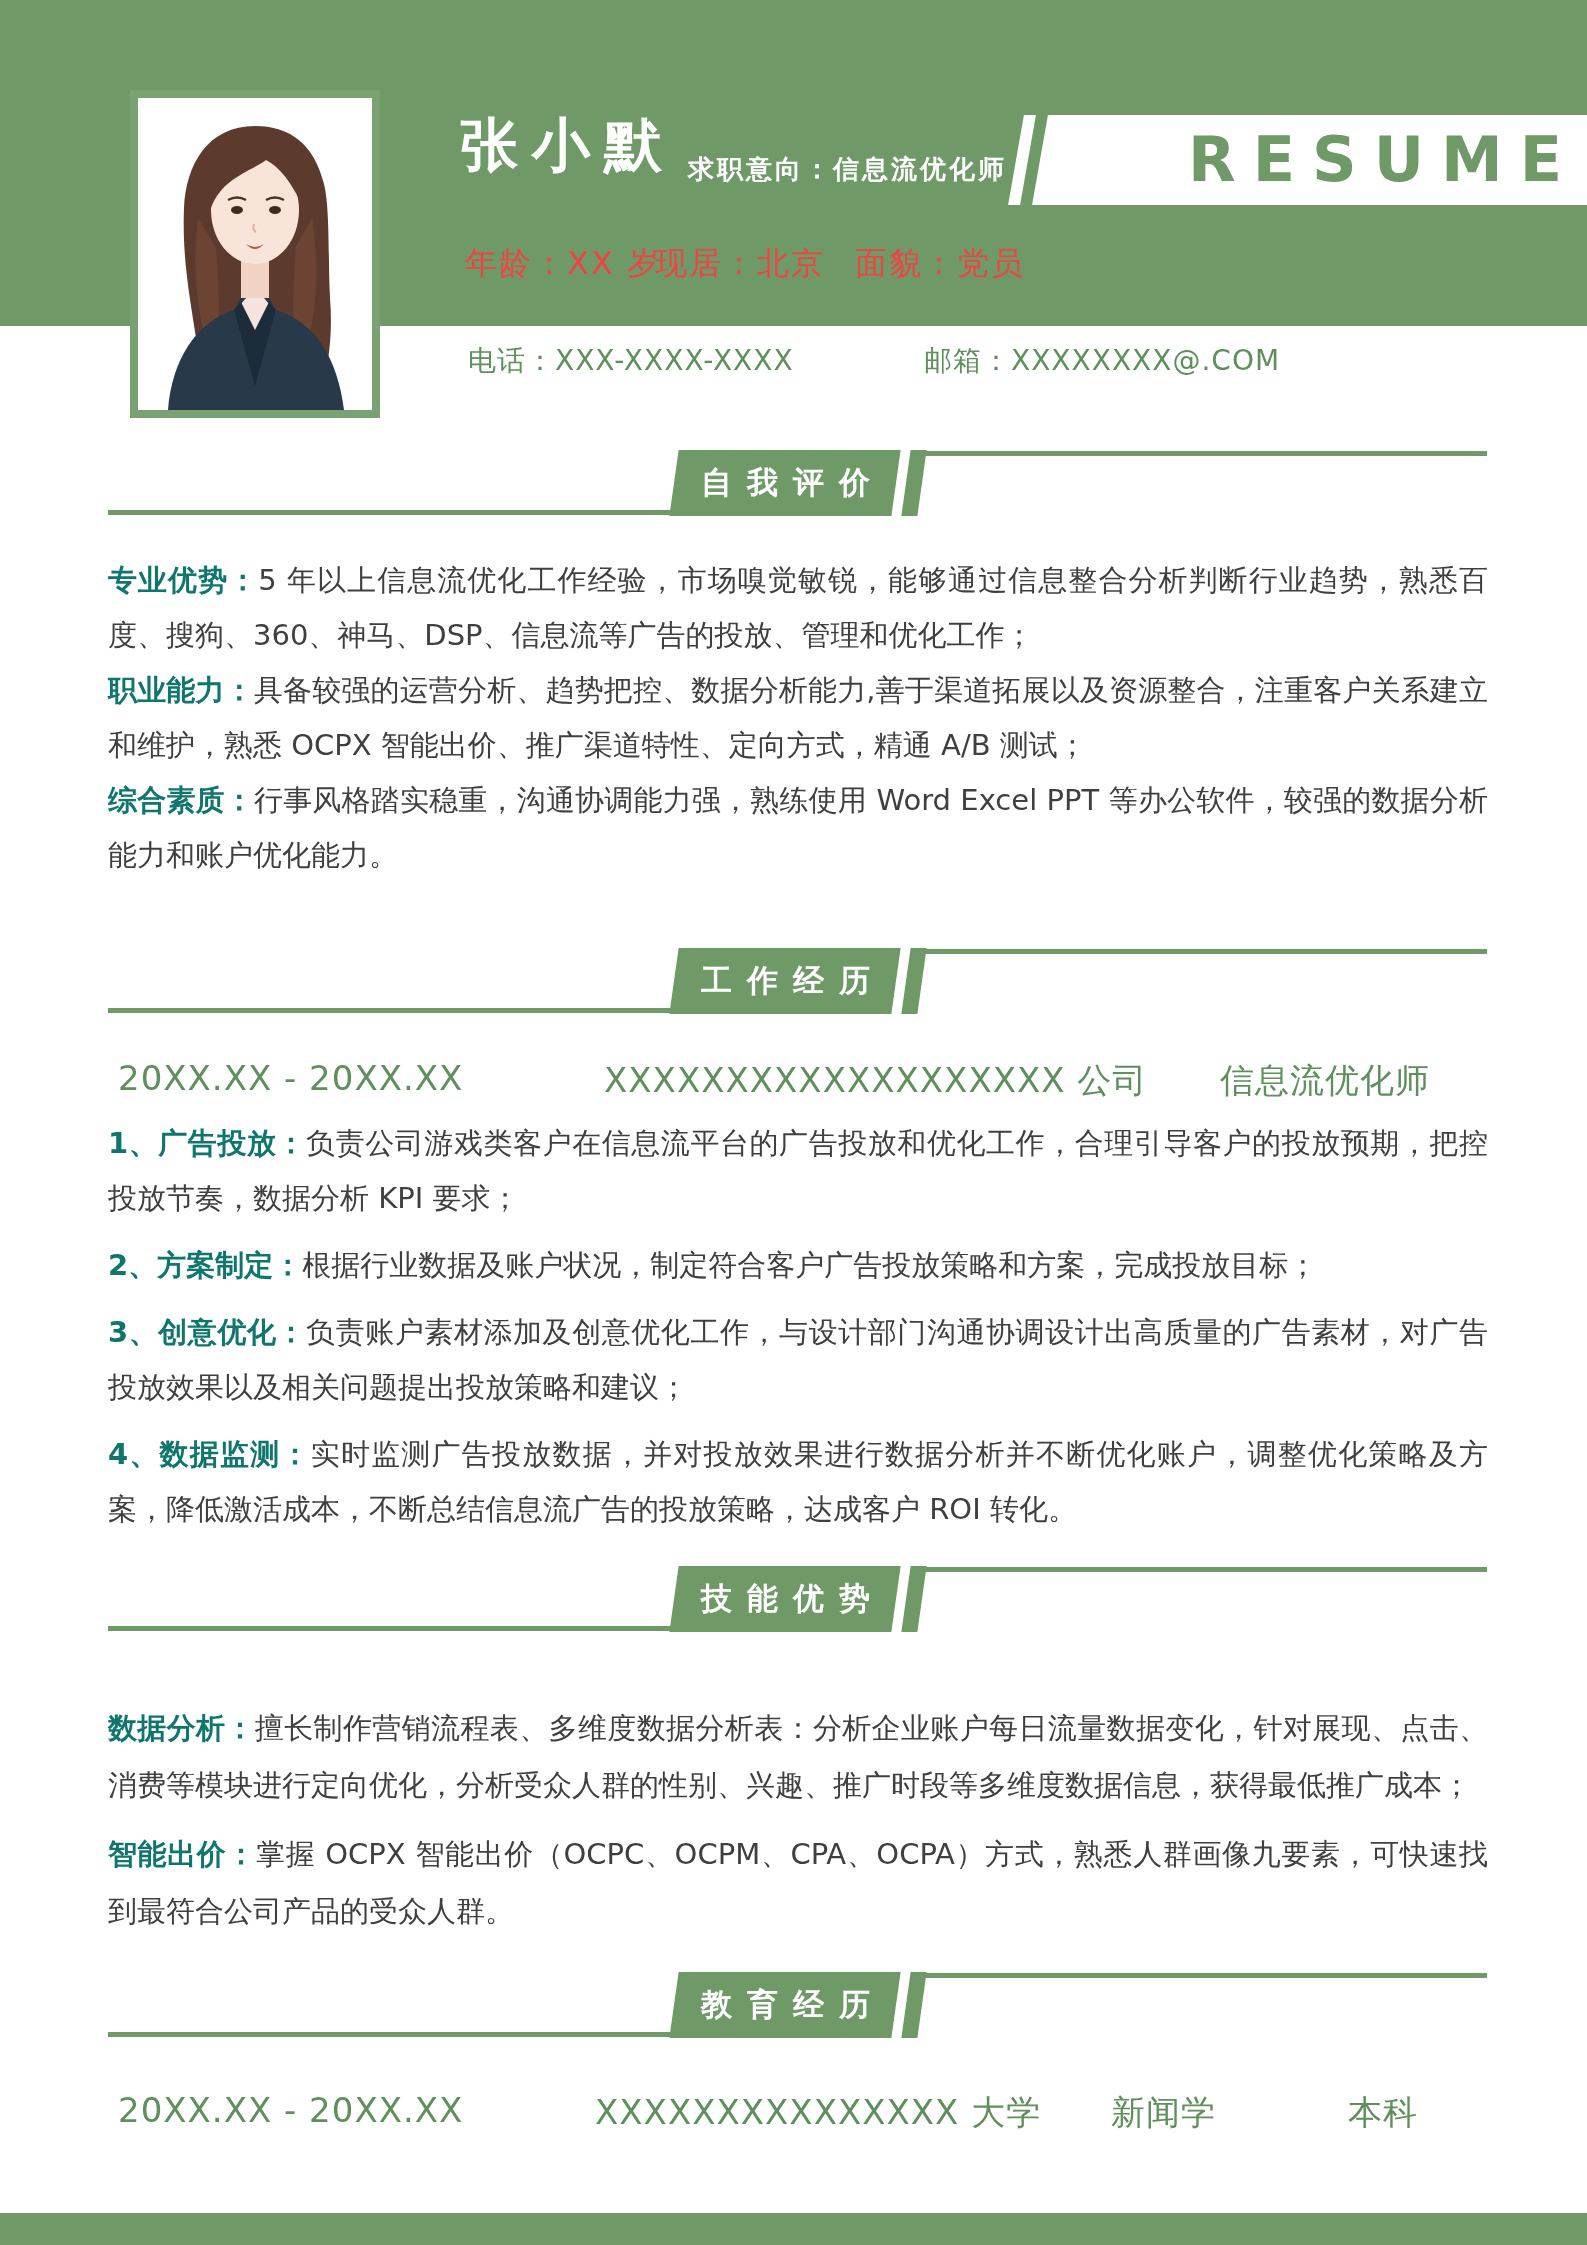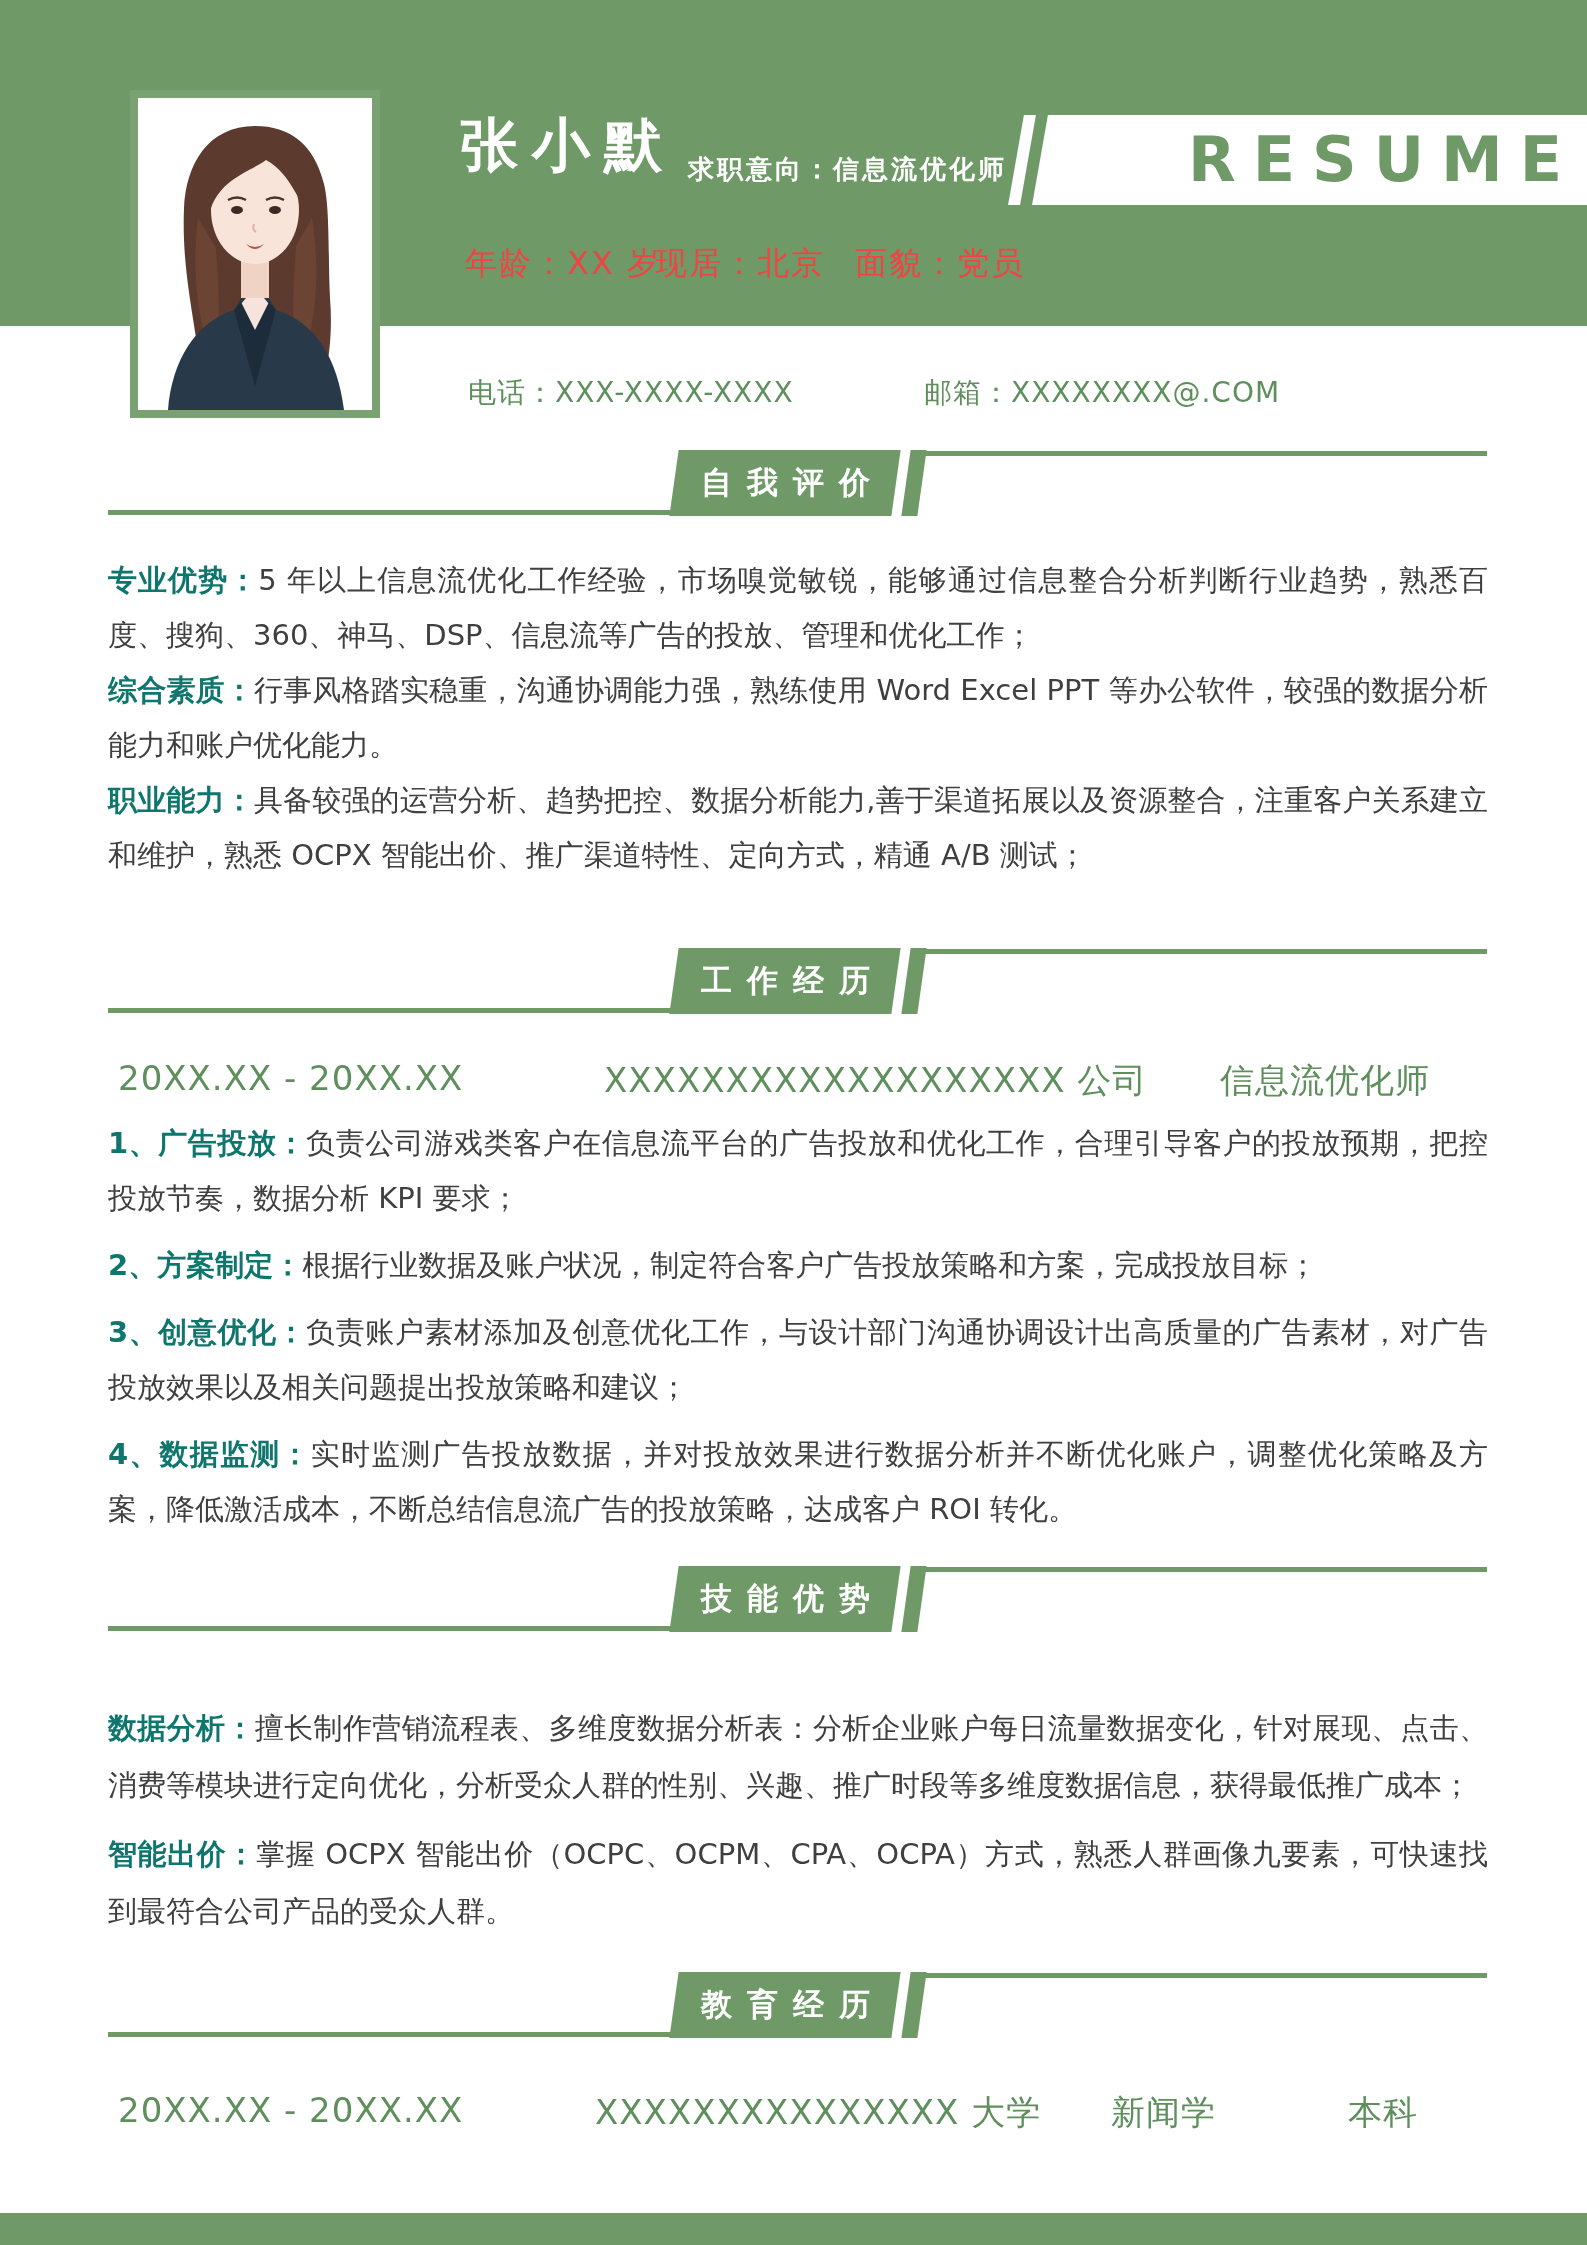--- a/index.html
+++ b/index.html
@@ -37,21 +37,21 @@
   .resume-band{
     position:absolute;left:1040px;top:115px;width:580px;height:90px;background:#ffffff;
     transform:skewX(-10deg);z-index:2;
   }
   .resume-band .unskew{
     transform:skewX(10deg);height:90px;line-height:90px;padding-left:148px;
     font-size:62px;font-weight:700;color:#6F9A68;letter-spacing:17px;white-space:nowrap;
   }
 
   
-  .contact-row span{position:absolute;top:342px;font-size:28px;color:#5E8F5C;letter-spacing:1px;margin-top:32px;}
+  .contact-row span{position:absolute;top:342px;font-size:28px;color:#5E8F5C;letter-spacing:1px;}
   .contact-phone{left:468px;} .contact-mail{left:924px;}
 
   
   .sec{position:absolute;left:108px;right:100px;height:66px;display:flex;align-items:stretch;}
   .sec-self{top:450px;} .sec-work{top:948px;} .sec-skill{top:1566px;} .sec-edu{top:1972px;}
   .sec .ln-l{flex:1;align-self:flex-end;height:5px;margin-bottom:1px;background:#6F9A68;}
   .sec .ribbon{
     width:222px;background:#6F9A68;transform:skewX(-8deg);
     display:flex;align-items:center;justify-content:center;
   }
@@ -141,22 +141,22 @@
     <div class="ln-l"></div>
     <div class="ribbon">
       <span class="t">自我评价</span>
     </div>
     <div class="gap"></div>
     <div class="sliver"></div>
     <div class="ln-r"></div>
   </div>
   <div class="txt self-body">
     <p><b>专业优势：</b><span>5 年以上信息流优化工作经验，市场嗅觉敏锐，能够通过信息整合分析判断行业趋势，熟悉百度、搜狗、360、神马、DSP、信息流等广告的投放、管理和优化工作；</span></p>
+    <p><b>职业能力：</b><span>具备较强的运营分析、趋势把控、数据分析能力,善于渠道拓展以及资源整合，注重客户关系建立和维护，熟悉 OCPX 智能出价、推广渠道特性、定向方式，精通 A/B 测试；</span></p>
     <p><b>综合素质：</b><span>行事风格踏实稳重，沟通协调能力强，熟练使用 Word Excel PPT 等办公软件，较强的数据分析能力和账户优化能力。</span></p>
-    <p><b>职业能力：</b><span>具备较强的运营分析、趋势把控、数据分析能力,善于渠道拓展以及资源整合，注重客户关系建立和维护，熟悉 OCPX 智能出价、推广渠道特性、定向方式，精通 A/B 测试；</span></p>
   </div>
 
   <div class="sec sec-work">
     <div class="ln-l"></div>
     <div class="ribbon">
       <span class="t">工作经历</span>
     </div>
     <div class="gap"></div>
     <div class="sliver"></div>
     <div class="ln-r"></div>

